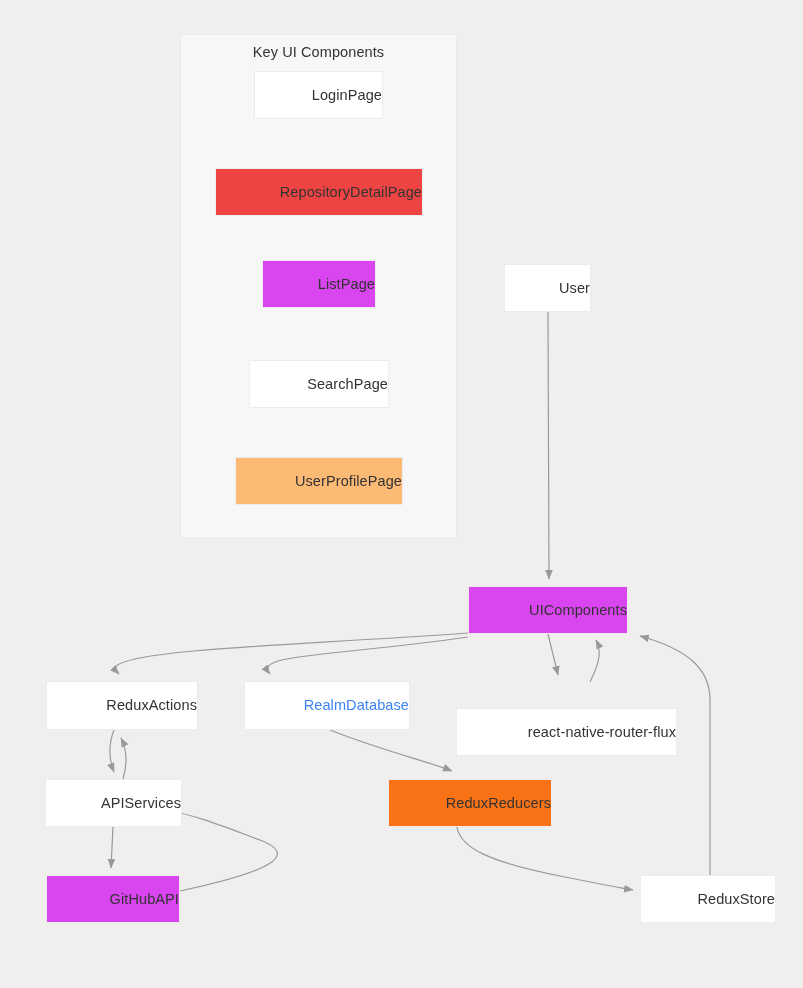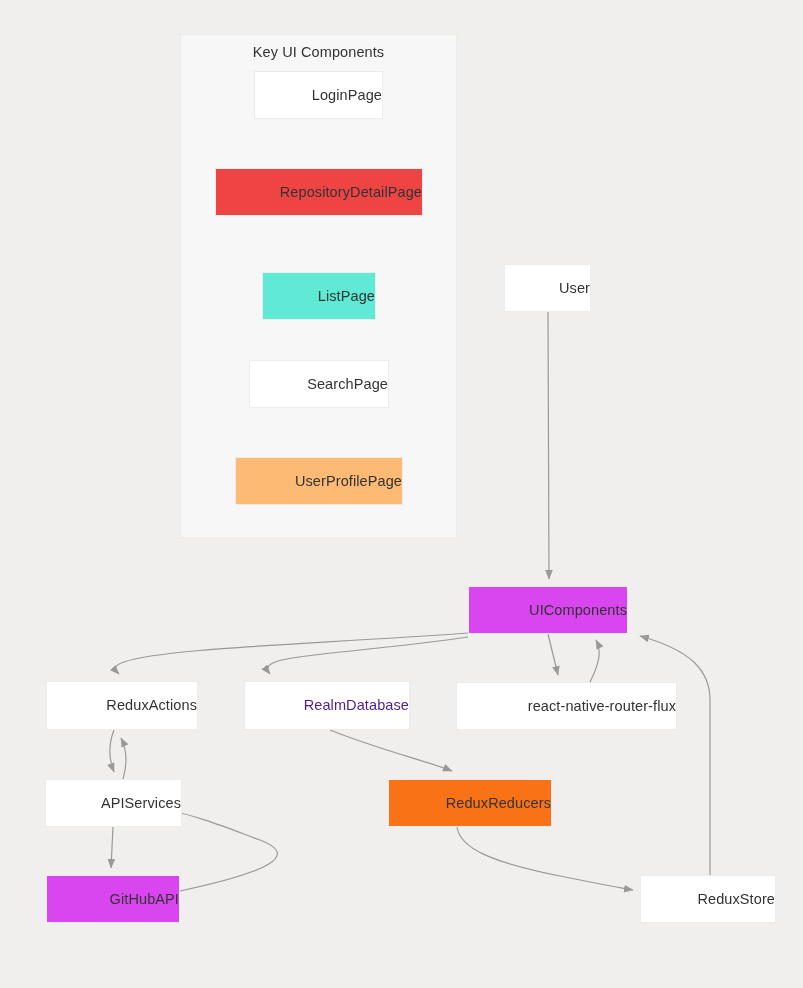--- a/index.html
+++ b/index.html
@@ -97,44 +97,44 @@
     <div class="subgraph-title">Key UI Components</div>
   </div>
 
   <div id="subgraph-nodes-group">
       <div class="node" style="left: 254px; top: 71px; width: 129px; height: 48px; background: rgb(255, 255, 255); border-color: rgb(236, 236, 236); color: rgb(51, 51, 51);">
         <span class="node-label">LoginPage</span>
       </div>
       <div class="node" style="left: 215px; top: 168px; width: 208px; height: 48px; background: #ef4444; border-color: rgb(236, 236, 236); color: rgb(51, 51, 51);">
         <span class="node-label">RepositoryDetailPage</span>
       </div>
-      <div class="node" style="left: 262px; top: 272px; width: 114px; height: 48px; background: #5eead4; border-color: rgb(236, 236, 236); color: rgb(51, 51, 51);">
+      <div class="node" style="left: 262px; top: 260px; width: 114px; height: 48px; background: #d946ef; border-color: rgb(236, 236, 236); color: rgb(51, 51, 51);">
         <span class="node-label">ListPage</span>
       </div>
       <div class="node" style="left: 249px; top: 360px; width: 140px; height: 48px; background: rgb(255, 255, 255); border-color: rgb(236, 236, 236); color: rgb(51, 51, 51);">
         <span class="node-label">SearchPage</span>
       </div>
       <div class="node" style="left: 235px; top: 457px; width: 168px; height: 48px; background: #fdba74; border-color: rgb(236, 236, 236); color: rgb(51, 51, 51);">
         <span class="node-label">UserProfilePage</span>
       </div>
     </div>
   <div id="nodes-group">
       <div class="node" style="left: 504px; top: 264px; width: 87px; height: 48px; background: rgb(255, 255, 255); border-color: rgb(236, 236, 236); color: rgb(51, 51, 51);">
         <span class="node-label">User</span>
       </div>
       <div class="node" style="left: 468px; top: 586px; width: 160px; height: 48px; background: #d946ef; border-color: rgb(236, 236, 236); color: rgb(51, 51, 51);">
         <span class="node-label">UIComponents</span>
       </div>
       <div class="node" style="left: 46px; top: 681px; width: 152px; height: 49px; background: rgb(255, 255, 255); border-color: rgb(236, 236, 236); color: rgb(51, 51, 51);">
         <span class="node-label">ReduxActions</span>
       </div>
-      <div class="node" style="left: 244px; top: 681px; width: 166px; height: 49px; background: rgb(255, 255, 255); border-color: rgb(236, 236, 236); color: #4c1d95;">
+      <div class="node" style="left: 244px; top: 681px; width: 166px; height: 49px; background: rgb(255, 255, 255); border-color: rgb(236, 236, 236); color: #3b82f6;">
         <span class="node-label">RealmDatabase</span>
       </div>
-      <div class="node" style="left: 456px; top: 682px; width: 221px; height: 48px; background: rgb(255, 255, 255); border-color: rgb(236, 236, 236); color: rgb(51, 51, 51);">
+      <div class="node" style="left: 456px; top: 708px; width: 221px; height: 48px; background: rgb(255, 255, 255); border-color: rgb(236, 236, 236); color: rgb(51, 51, 51);">
         <span class="node-label">react-native-router-flux</span>
       </div>
       <div class="node" style="left: 45px; top: 779px; width: 137px; height: 48px; background: rgb(255, 255, 255); border-color: rgb(236, 236, 236); color: rgb(51, 51, 51);">
         <span class="node-label">APIServices</span>
       </div>
       <div class="node" style="left: 388px; top: 779px; width: 164px; height: 48px; background: #f97316; border-color: rgb(236, 236, 236); color: rgb(51, 51, 51);">
         <span class="node-label">ReduxReducers</span>
       </div>
       <div class="node" style="left: 46px; top: 875px; width: 134px; height: 48px; background: #d946ef; border-color: rgb(236, 236, 236); color: rgb(51, 51, 51);">
         <span class="node-label">GitHubAPI</span>

